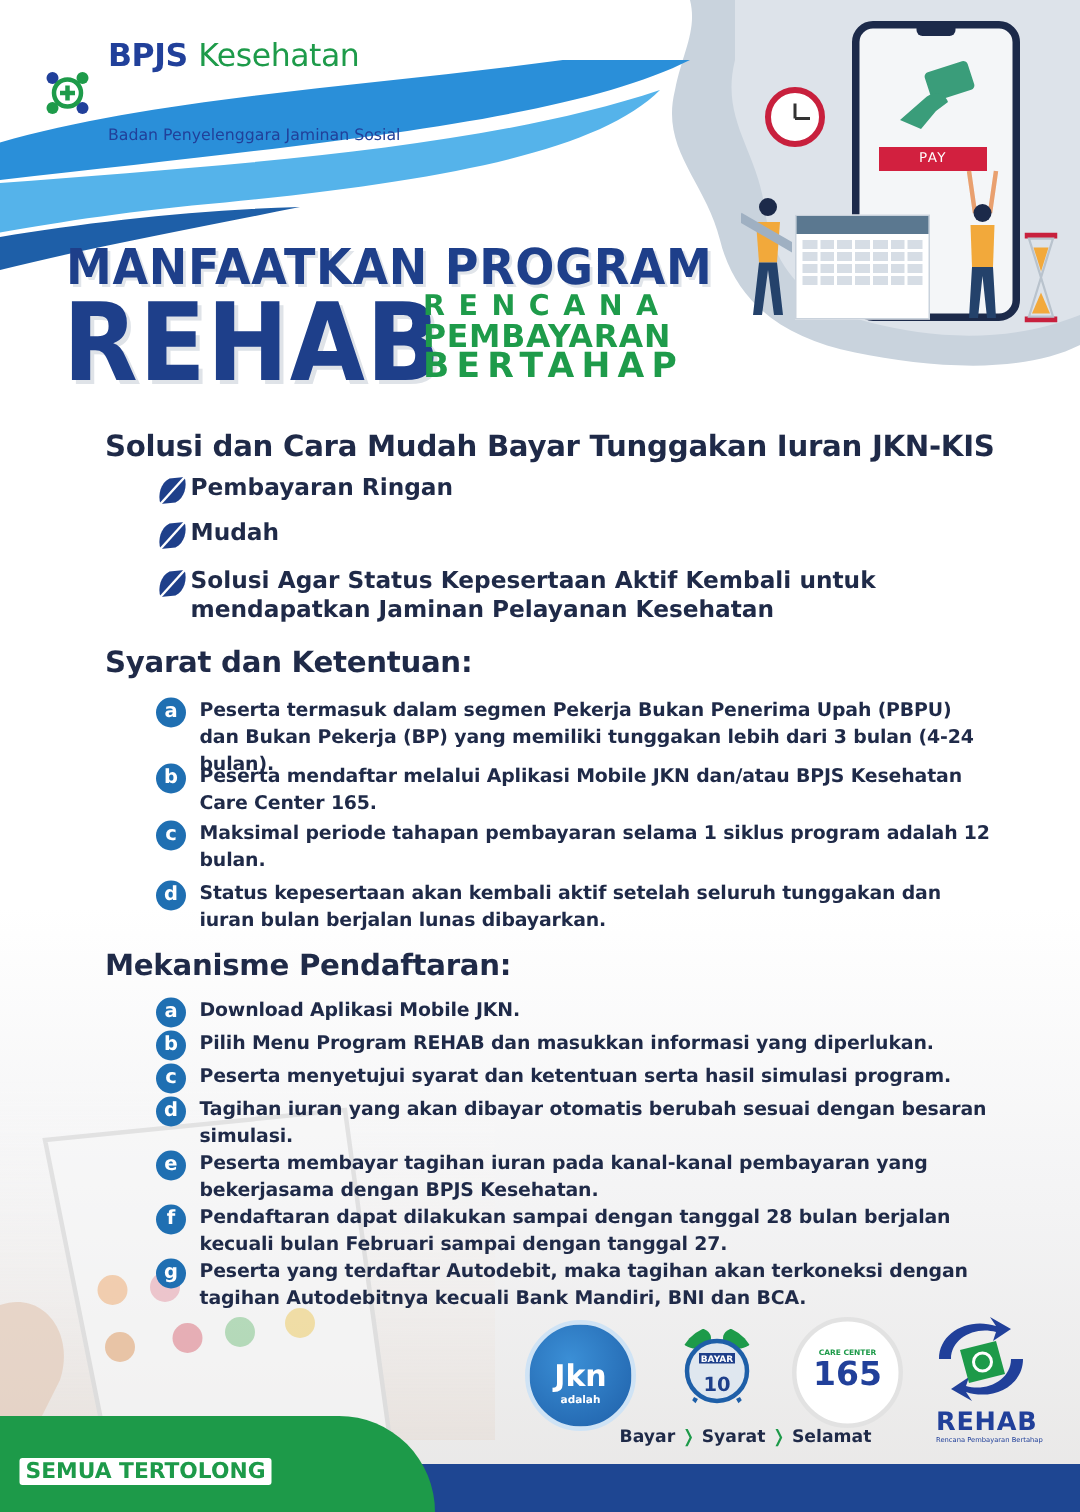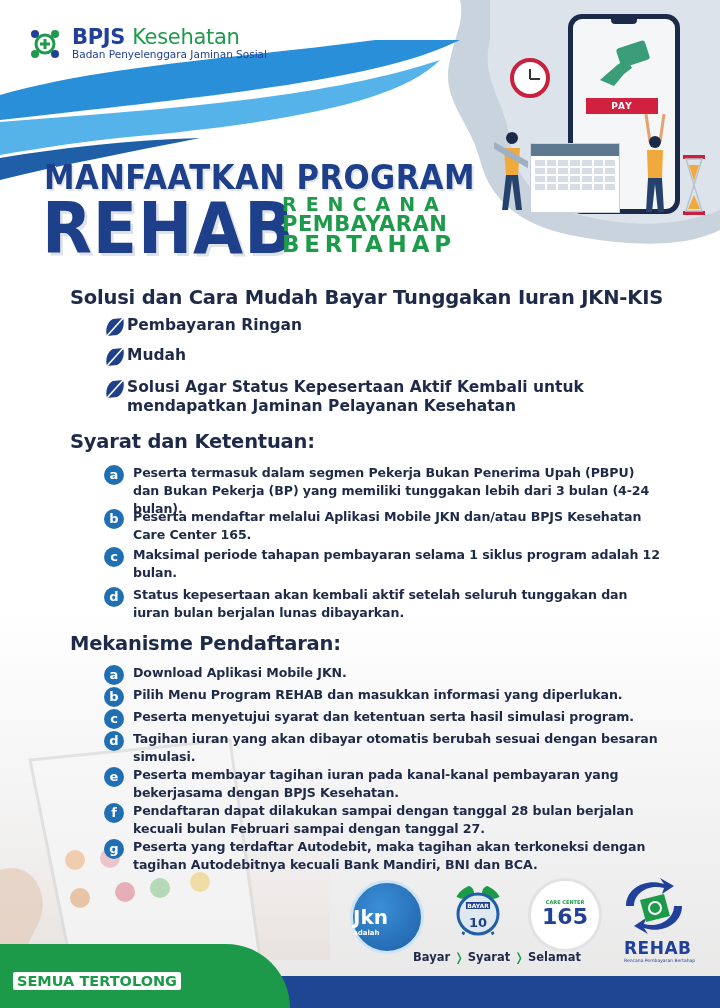--- a/index.html
+++ b/index.html
@@ -12,31 +12,31 @@
   }
   .canvas { position: absolute; inset: 0; width: 720px; height: 1008px; overflow: hidden;
     background: linear-gradient(180deg, #ffffff 0%, #ffffff 60%, #f3f3f4 80%, #e8e7e6 100%); }
 
   
   .logo { position: absolute; left: 28px; top: 26px; display: flex; align-items: center; gap: 10px; }
   .logo-mark { width: 34px; height: 34px; }
   .logo-text .l1 { font-size: 21px; font-weight: bold; line-height: 22px; letter-spacing: -0.3px; }
   .logo-text .l1 .bpjs { color: #21409a; }
   .logo-text .l1 .kes { color: #1e9b4a; font-weight: normal; }
-  .logo-text .l2 { font-size: 10.5px; color: #21409a; line-height: 13px; }
+  .logo-text .l2 { font-size: 10.5px; color: #21409a; line-height: 13px; margin-top: 36px; }
 
   .swoosh { position: absolute; left: 0; top: 40px; width: 470px; height: 150px; }
 
   
   .illus-bg { position: absolute; right: 0; top: 0; width: 300px; height: 250px; }
   .phone { position: absolute; left: 568px; top: 14px; width: 112px; height: 200px;
     border: 5px solid #1c2a4a; border-radius: 14px; background: #f4f6f8; }
   .phone .notch { position: absolute; left: 38px; top: -1px; width: 26px; height: 6px; background: #1c2a4a; border-radius: 0 0 4px 4px; }
   .pay-btn { position: absolute; left: 586px; top: 98px; width: 72px; height: 16px; background: #d2203f;
-    color: #fff; font-size: 9px; font-weight: bold; text-align: center; line-height: 16px; letter-spacing: 1px; }
+    color: #fff; font-size: 9px; font-weight: normal; text-align: center; line-height: 16px; letter-spacing: 1px; }
   .card-hand { position: absolute; left: 596px; top: 40px; width: 56px; height: 50px; }
   .clock { position: absolute; left: 510px; top: 58px; width: 40px; height: 40px; border: 4px solid #c8203d; border-radius: 50%; background: #fff; }
   .clock::before { content: ""; position: absolute; left: 15px; top: 7px; width: 2px; height: 10px; background: #333; }
   .clock::after { content: ""; position: absolute; left: 16px; top: 16px; width: 10px; height: 2px; background: #333; }
   .calendar { position: absolute; left: 530px; top: 143px; width: 90px; height: 70px; background: #fff; border: 1px solid #c9d2dc; }
   .calendar .bar { height: 12px; background: #5b7890; }
   .calendar .grid { padding: 4px; display: grid; grid-template-columns: repeat(7, 1fr); gap: 2px; }
   .calendar .grid span { height: 6px; background: #d6dde5; }
   .person { position: absolute; width: 14px; }
   .hourglass { position: absolute; left: 683px; top: 155px; width: 22px; height: 60px; }
@@ -66,21 +66,21 @@
   .phone-photo { position: absolute; left: 0; top: 720px; width: 330px; height: 240px; opacity: 0.55; }
   .bottom-blue { position: absolute; left: 230px; top: 976px; width: 490px; height: 32px; background: #1e4692; border-radius: 60px 0 0 0; }
   .bottom-green { position: absolute; left: 0; top: 944px; width: 290px; height: 64px; background: #1d9a49;
     border-radius: 0 70px 0 0; }
   .slogan1 { position: absolute; left: 13px; top: 1008px; font-size: 14px; font-weight: normal; color: #fff; letter-spacing: 0.2px; }
   .slogan2 { position: absolute; left: 13px; top: 972px; background: #fff; color: #1d9a49; font-size: 14.5px;
     font-weight: bold; padding: 0 4px; line-height: 18px; border-radius: 2px; }
 
   .logo-circle { position: absolute; border-radius: 50%; }
   .jkn { left: 350px; top: 880px; width: 74px; height: 74px; background: radial-gradient(circle at 40% 35%, #3b8fd6, #1e5fa8);
-    border: 3px solid #cfe3f5; color: #fff; }
+    border: 3px solid #cfe3f5; color: #fff; text-align: center; }
   .jkn .jk { font-size: 20px; font-weight: bold; margin-top: 22px; }
   .jkn .mob { font-size: 7px; font-weight: bold; }
   .alarm { left: 452px; top: 884px; width: 52px; height: 56px; }
   .cc { left: 528px; top: 878px; width: 74px; height: 74px; background: #fff; border: 3px solid #e2e2e2; text-align: center; }
   .cc .cc1 { font-size: 5px; color: #1d9a49; margin-top: 18px; font-weight: bold; }
   .cc .cc2 { font-size: 22px; font-weight: bold; color: #21409a; line-height: 24px; }
   .rehab-logo { position: absolute; left: 618px; top: 876px; width: 72px; height: 60px; }
   .rehab-word { position: absolute; left: 624px; top: 938px; font-size: 17px; font-weight: bold; color: #21409a; letter-spacing: 0.5px; }
   .rehab-tag { position: absolute; left: 624px; top: 958px; font-size: 4.5px; color: #21409a; }
   .tagline { position: absolute; left: 413px; top: 950px; font-size: 11.5px; font-weight: bold; color: #1f2a48; }

